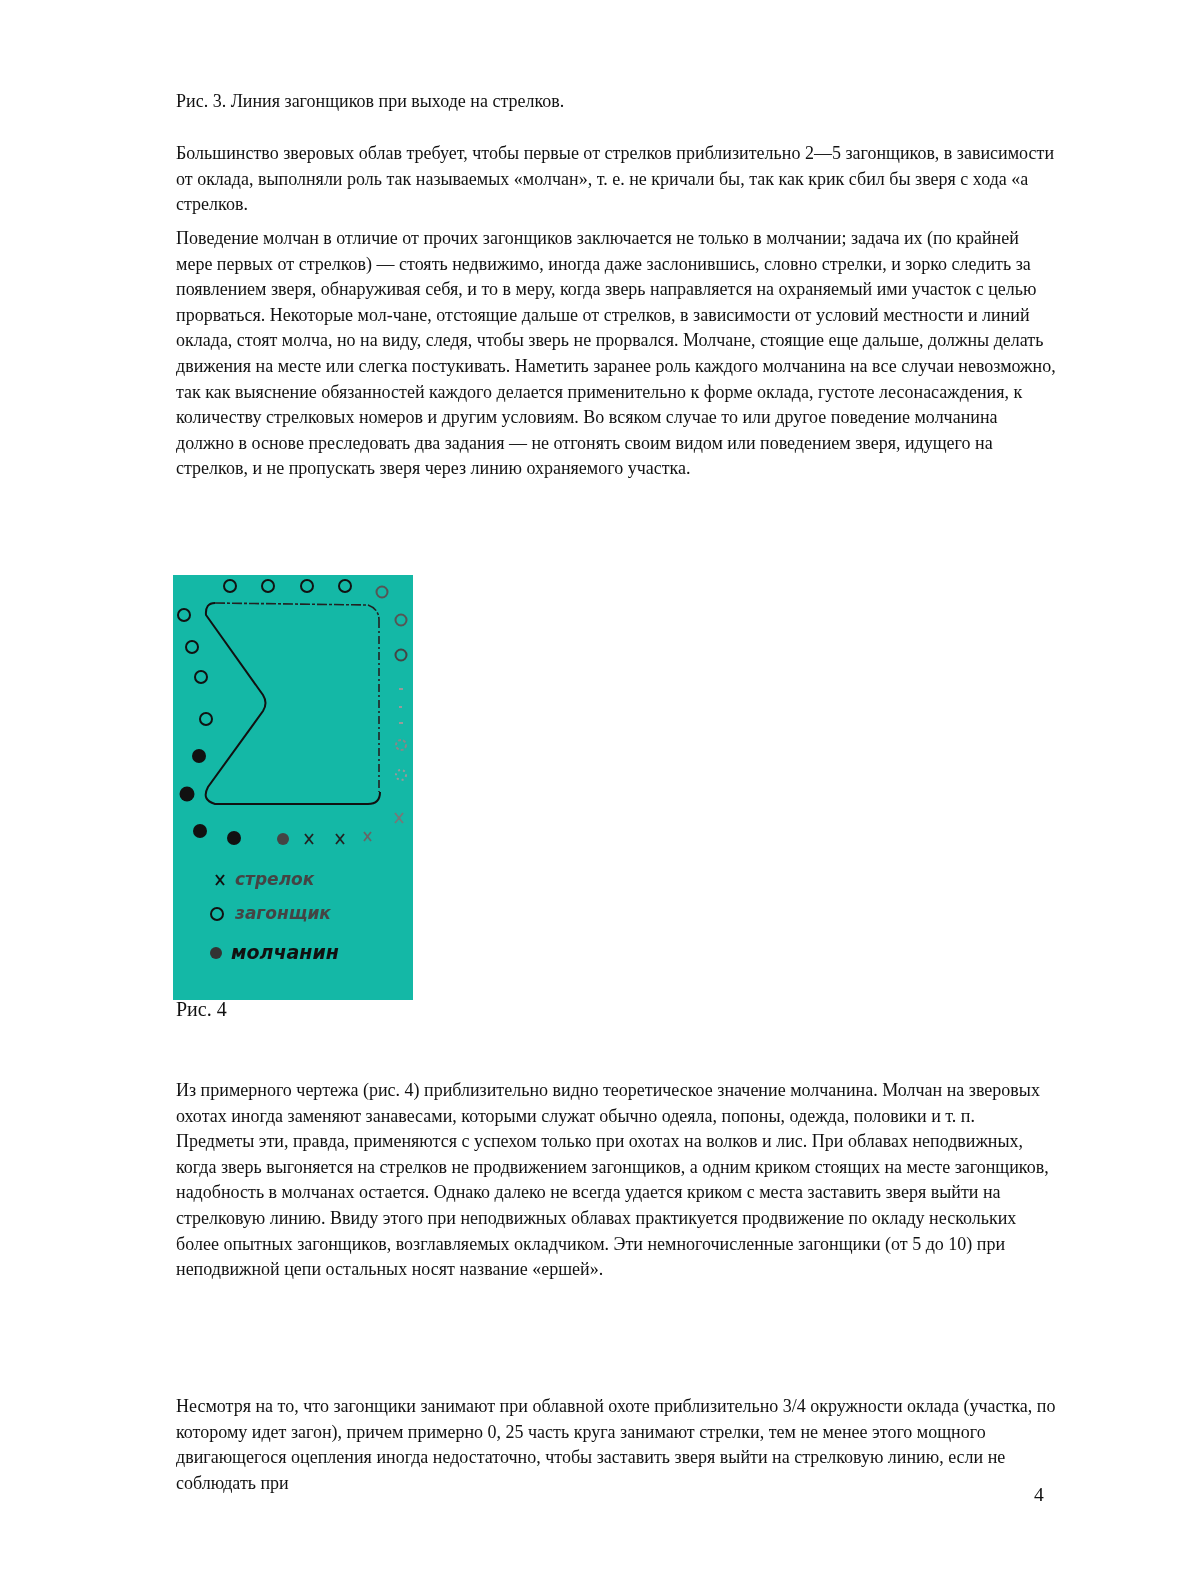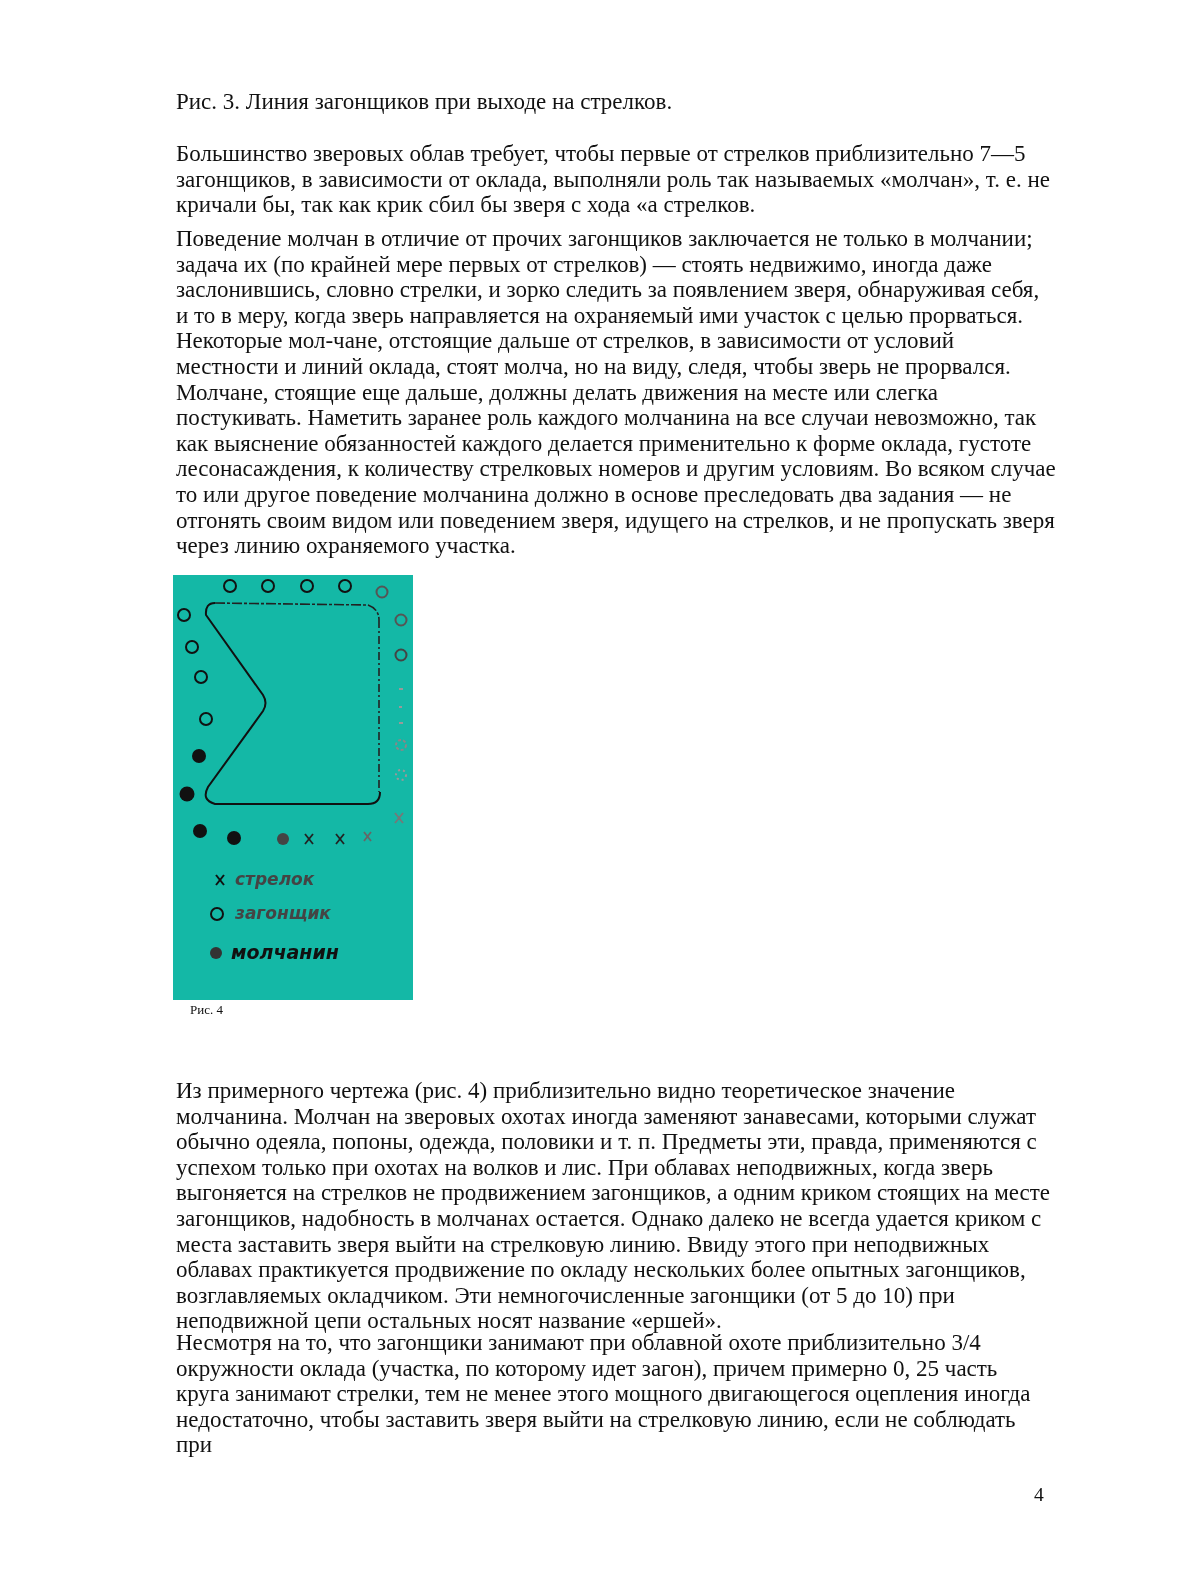--- a/index.html
+++ b/index.html
@@ -1,42 +1,42 @@
 <!DOCTYPE html>
 <html><head>
 <meta charset="utf-8">
 <style>
   html, body { margin: 0; padding: 0; background: #ffffff; }
   body { width: 1191px; height: 1588px; position: relative; overflow: hidden;
          font-family: "Liberation Serif", serif; color: #111; }
   .page { position: absolute; left: 0; top: 0; width: 1191px; height: 1588px; }
-  .text { position: absolute; left: 176px; width: 880px; font-size: 23px; line-height: 25.6px; }
+  .text { position: absolute; left: 176px; width: 880px; font-size: 18px; line-height: 25.6px; }
   .text p { margin: 0; }
   .caption3 { top: 89px; }
   .para1 { top: 141px; }
   .para2 { top: 226px; }
   .figure { position: absolute; left: 173px; top: 575px; width: 240px; height: 425px; background: #14b8a6; }
   .figure svg { display: block; }
-  .fig-caption { position: absolute; left: 176px; top: 997px; font-size: 13px; line-height: 25.6px; margin-left: 14px; }
+  .fig-caption { position: absolute; left: 176px; top: 997px; font-size: 20px; line-height: 25.6px; }
   .para3 { top: 1078px; }
-  .para4 { top: 1330px; }
+  .para4 { top: 1394px; }
   .page-number { position: absolute; left: 1034px; top: 1484px; font-size: 19.6px; }
   .legend-text { font-family: "DejaVu Sans", sans-serif; font-style: italic; font-weight: bold; }
 </style>
 </head>
 <body>
 
 <div class="page">
 
   <div class="text caption3">
     <p>Рис. 3. Линия загонщиков при выходе на стрелков.</p>
   </div>
 
   <div class="text para1">
-    <p>Большинство зверовых облав требует, чтобы первые от стрелков приблизительно 7—5 загонщиков, в зависимости от оклада, выполняли роль так называемых «молчан», т. е. не кричали бы, так как крик сбил бы зверя с хода «а стрелков.</p>
+    <p>Большинство зверовых облав требует, чтобы первые от стрелков приблизительно 2—5 загонщиков, в зависимости от оклада, выполняли роль так называемых «молчан», т. е. не кричали бы, так как крик сбил бы зверя с хода «а стрелков.</p>
   </div>
 
   <div class="text para2">
     <p>Поведение молчан в отличие от прочих загонщиков заключается не только в молчании; задача их (по крайней мере первых от стрелков) — стоять недвижимо, иногда даже заслонившись, словно стрелки, и зорко следить за появлением зверя, обнаруживая себя, и то в меру, когда зверь направляется на охраняемый ими участок с целью прорваться. Некоторые мол-чане, отстоящие дальше от стрелков, в зависимости от условий местности и линий оклада, стоят молча, но на виду, следя, чтобы зверь не прорвался. Молчане, стоящие еще дальше, должны делать движения на месте или слегка постукивать. Наметить заранее роль каждого молчанина на все случаи невозможно, так как выяснение обязанностей каждого делается применительно к форме оклада, густоте лесонасаждения, к количеству стрелковых номеров и другим условиям. Во всяком случае то или другое поведение молчанина должно в основе преследовать два задания — не отгонять своим видом или поведением зверя, идущего на стрелков, и не пропускать зверя через линию охраняемого участка.</p>
   </div>
 
   <div class="figure">
     <svg width="240" height="425" viewBox="0 0 240 425">
 
       <path d="M42 28 Q32 28 33 40 L90 120 Q95 128 90 136 L35 212 Q28 225 42 229 L195 229 Q207 229 207 217" fill="none" stroke="#111" stroke-width="2"></path>

